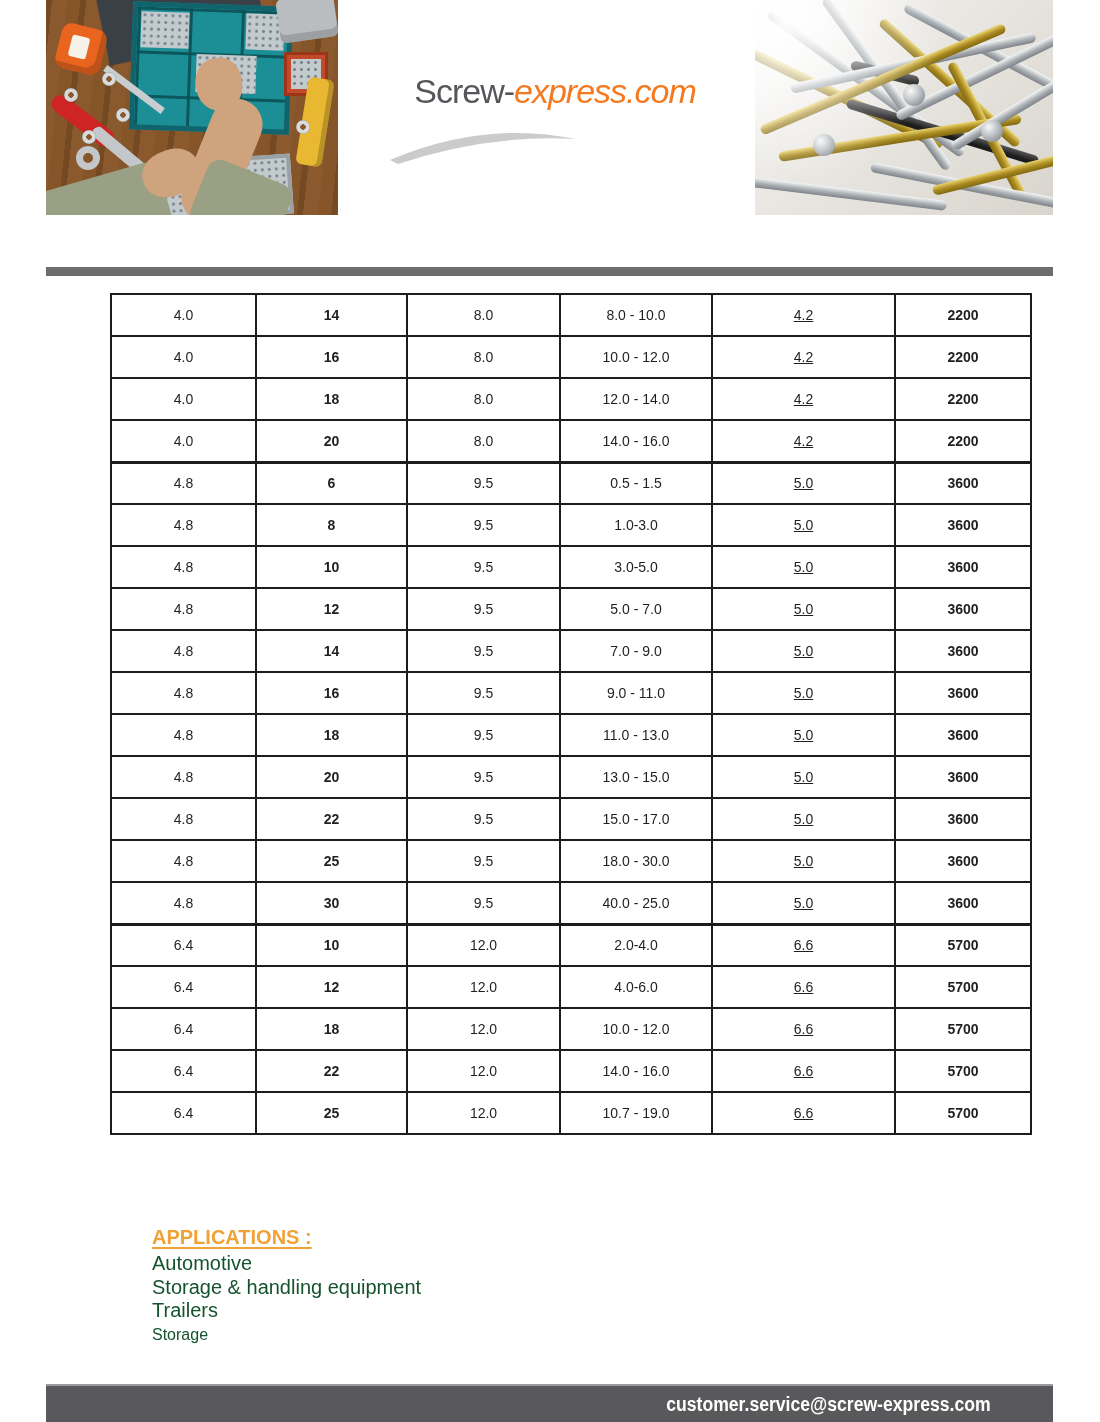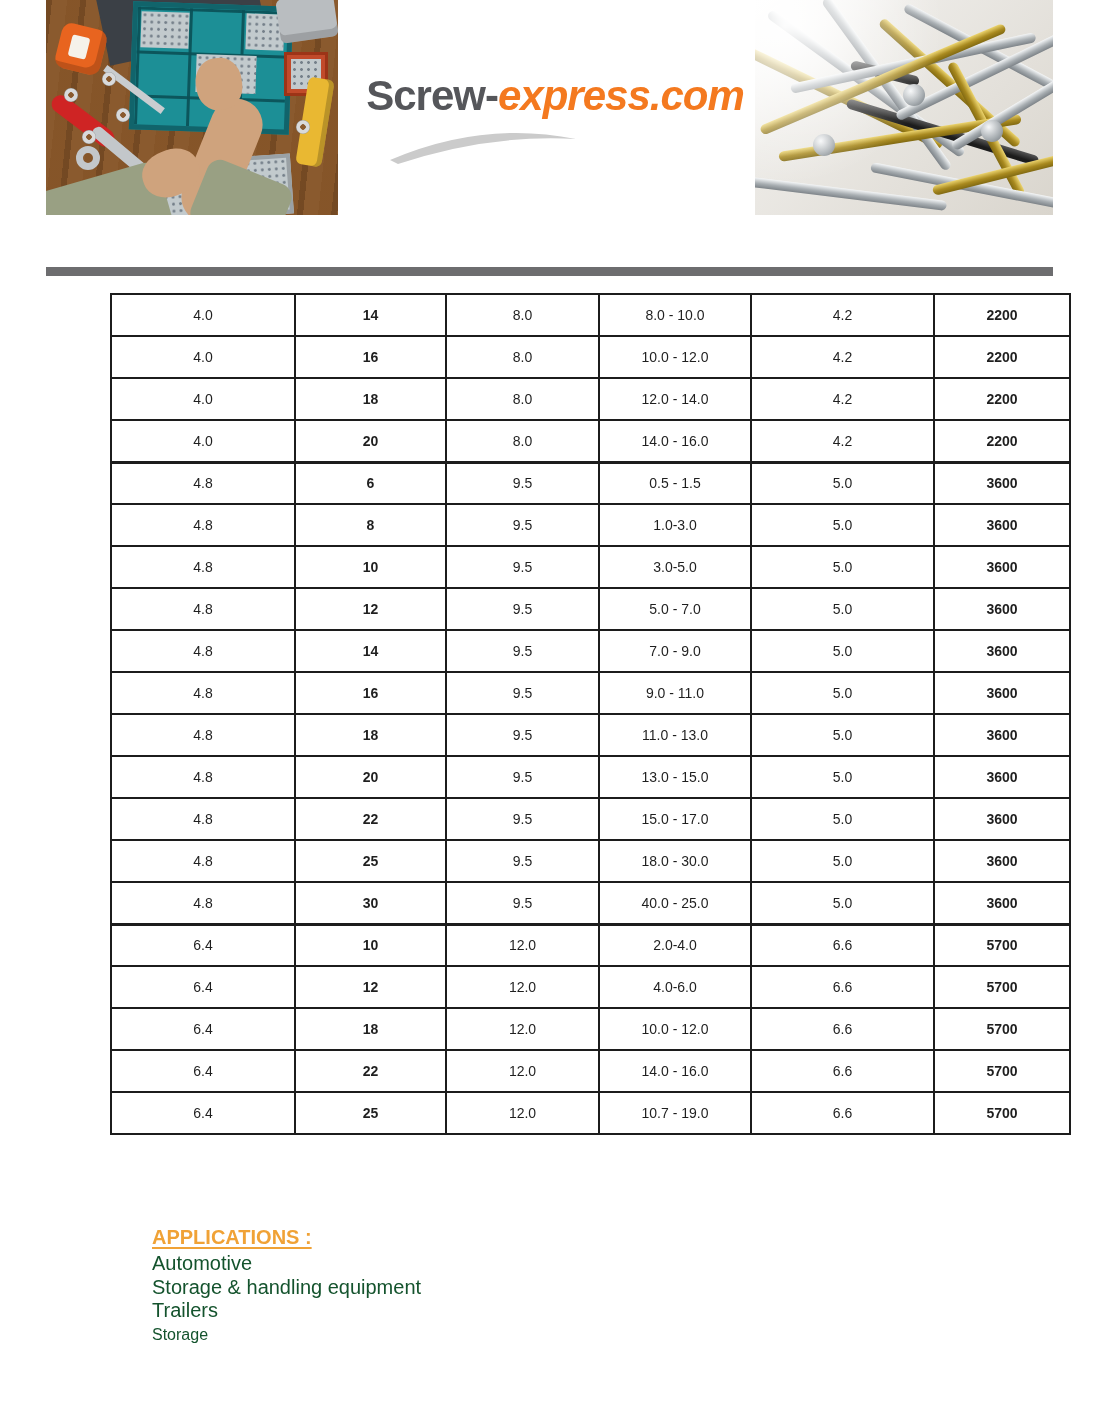--- a/index.html
+++ b/index.html
@@ -53,40 +53,40 @@
   .bar.s { background:linear-gradient(180deg,#f4f6f7,#a7adb1 55%,#7d8388); }
   .bar.g { background:linear-gradient(180deg,#ecd46e,#a8891f 55%,#826a12); }
   .bar.k { background:linear-gradient(180deg,#565656,#1c1c1c 70%); }
   .screwhead { position:absolute; width:22px; height:22px; border-radius:50%;
     background:radial-gradient(circle at 35% 32%,#f7f8f9,#a6acb0 60%,#6e757a); }
   .fade { left:0; top:0; width:100%; height:100%;
     background:radial-gradient(circle at 10% 12%, rgba(255,255,255,.97), rgba(255,255,255,0) 48%); }
 
   
   .logo { position:absolute; left:340px; top:72px; width:430px; height:100px; text-align:center; }
-  .logo-text { font-size:42px; font-weight:700; letter-spacing:-1px; white-space:nowrap; }
+  .logo-text { font-size:34px; font-weight:400; letter-spacing:-1px; white-space:nowrap; }
   .logo-gray { color:#55565a; }
   .logo-orange { color:#f4791f; font-style:italic; }
   .swoosh { position:absolute; left:48px; top:58px; width:190px; height:36px; }
 
   
   .banner { position:absolute; left:46px; top:214px; width:1007px; height:53px; background:#ee7623; text-align:center; }
   .banner-title { display:inline-block; color:#ffffff; font-size:44px; font-weight:700; line-height:51px; transform:scaleX(.8); letter-spacing:0; }
   .gray-strip { position:absolute; left:46px; top:267px; width:1007px; height:9px; background:#6d6d6f; }
 
   
   .table-wrap { position:absolute; left:110px; top:293px; width:898px; }
   table.spec { border-collapse:collapse; width:898px; table-layout:fixed; }
   table.spec td {
     border:2px solid #1c1c1c; height:42px; text-align:center; vertical-align:middle;
     color:#1f1f1f; font-size:14px; overflow:hidden;
   }
   table.spec tr.group-start td { border-top-width:3px; }
-  td.c0 { width:184px; } td.c1 { width:151px; } td.c2 { width:153px; }
-  td.c3 { width:152px; } td.c4 { width:183px; } td.c5 { width:136px; }
+  td.c0 { width:145px; } td.c1 { width:151px; } td.c2 { width:153px; }
+  td.c3 { width:152px; } td.c4 { width:183px;text-decoration:underline; } td.c5 { width:136px; }
   td.c1, td.c5 { font-size:19px; font-weight:700; }
   td.c3 { font-size:15px;border-radius:16px; }
 
   
   .apps { position:absolute; left:152px; top:1226px; }
   .apps-title { color:#f0a236; font-size:20px; font-weight:700; text-decoration:underline; text-underline-offset:3px; margin-bottom:3px; white-space:pre; }
   .apps-item { color:#14532d; font-size:20px; line-height:23.5px; }
   .apps-item.small { font-size:16px; line-height:23px; }
 
   
@@ -328,14 +328,17 @@
   </div>
 
   <div class="apps">
     <div class="apps-title">APPLICATIONS :</div>
     <div class="apps-item">Automotive</div>
     <div class="apps-item">Storage &amp; handling equipment</div>
     <div class="apps-item">Trailers</div>
     <div class="apps-item small">Storage</div>
   </div>
 
+  <div class="footer">
+    <span class="footer-email">customer.service@screw-express.com</span>
+  </div>
 
 </div>
 
 </body></html>

